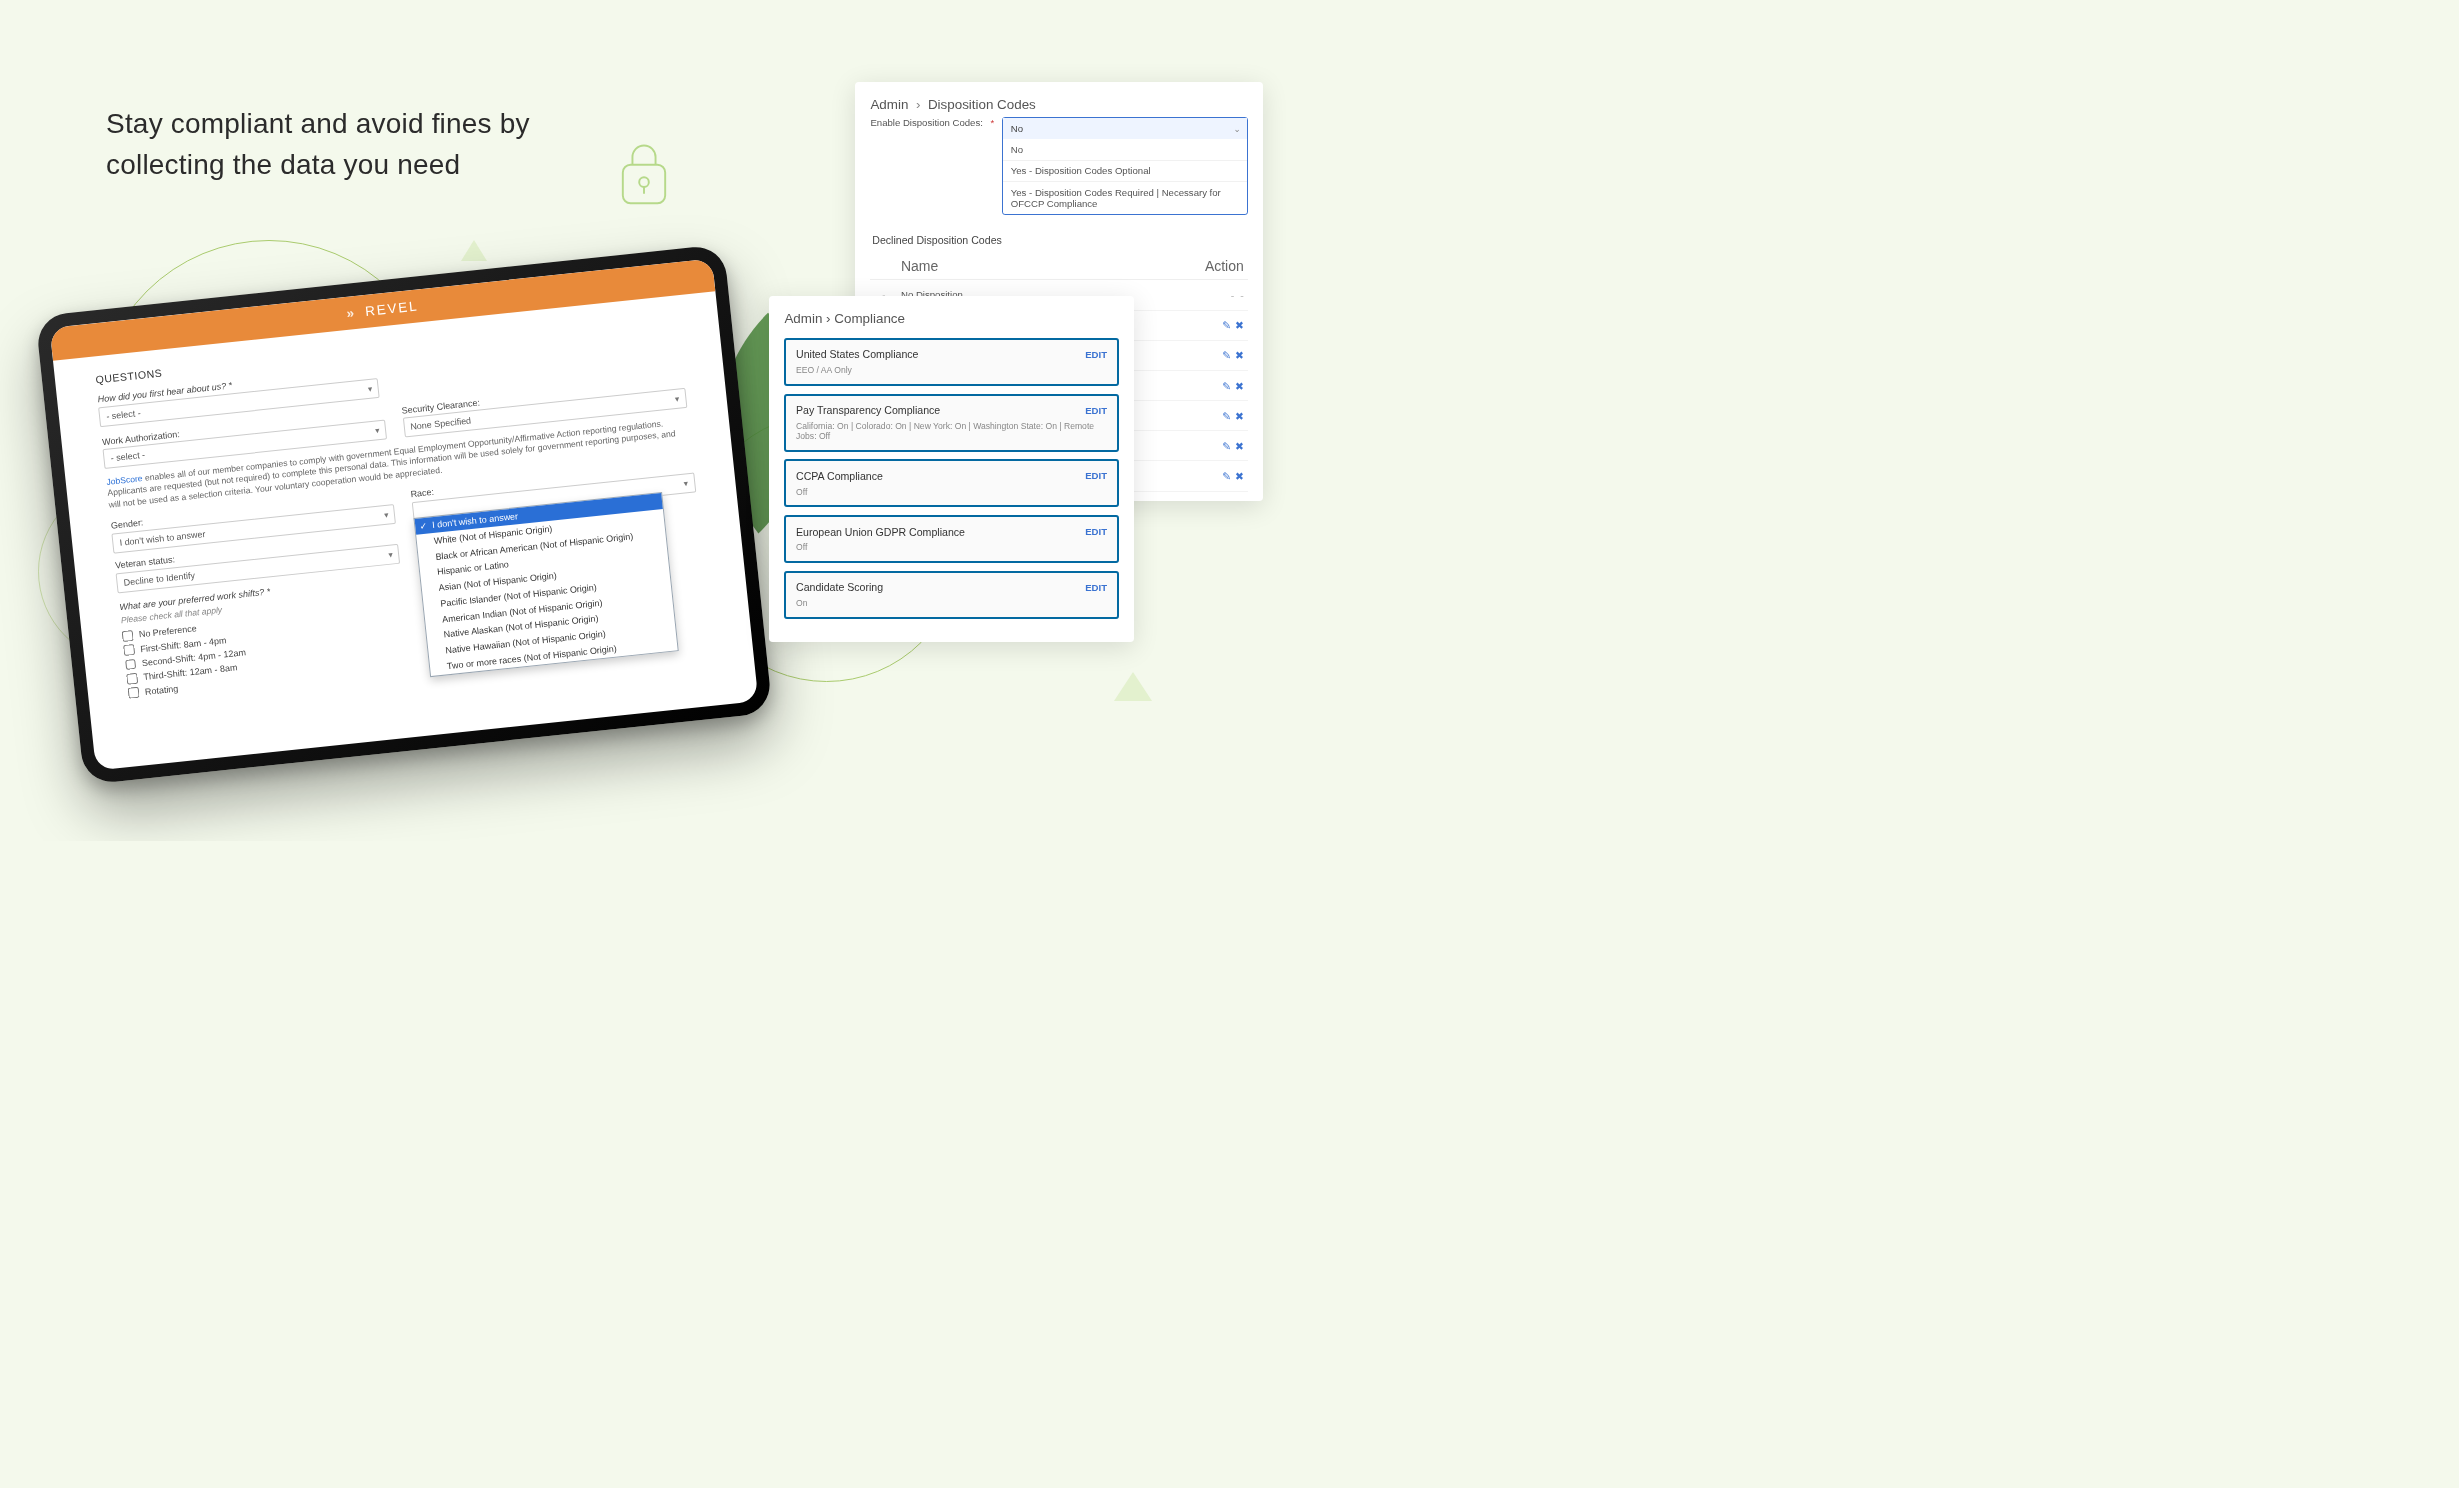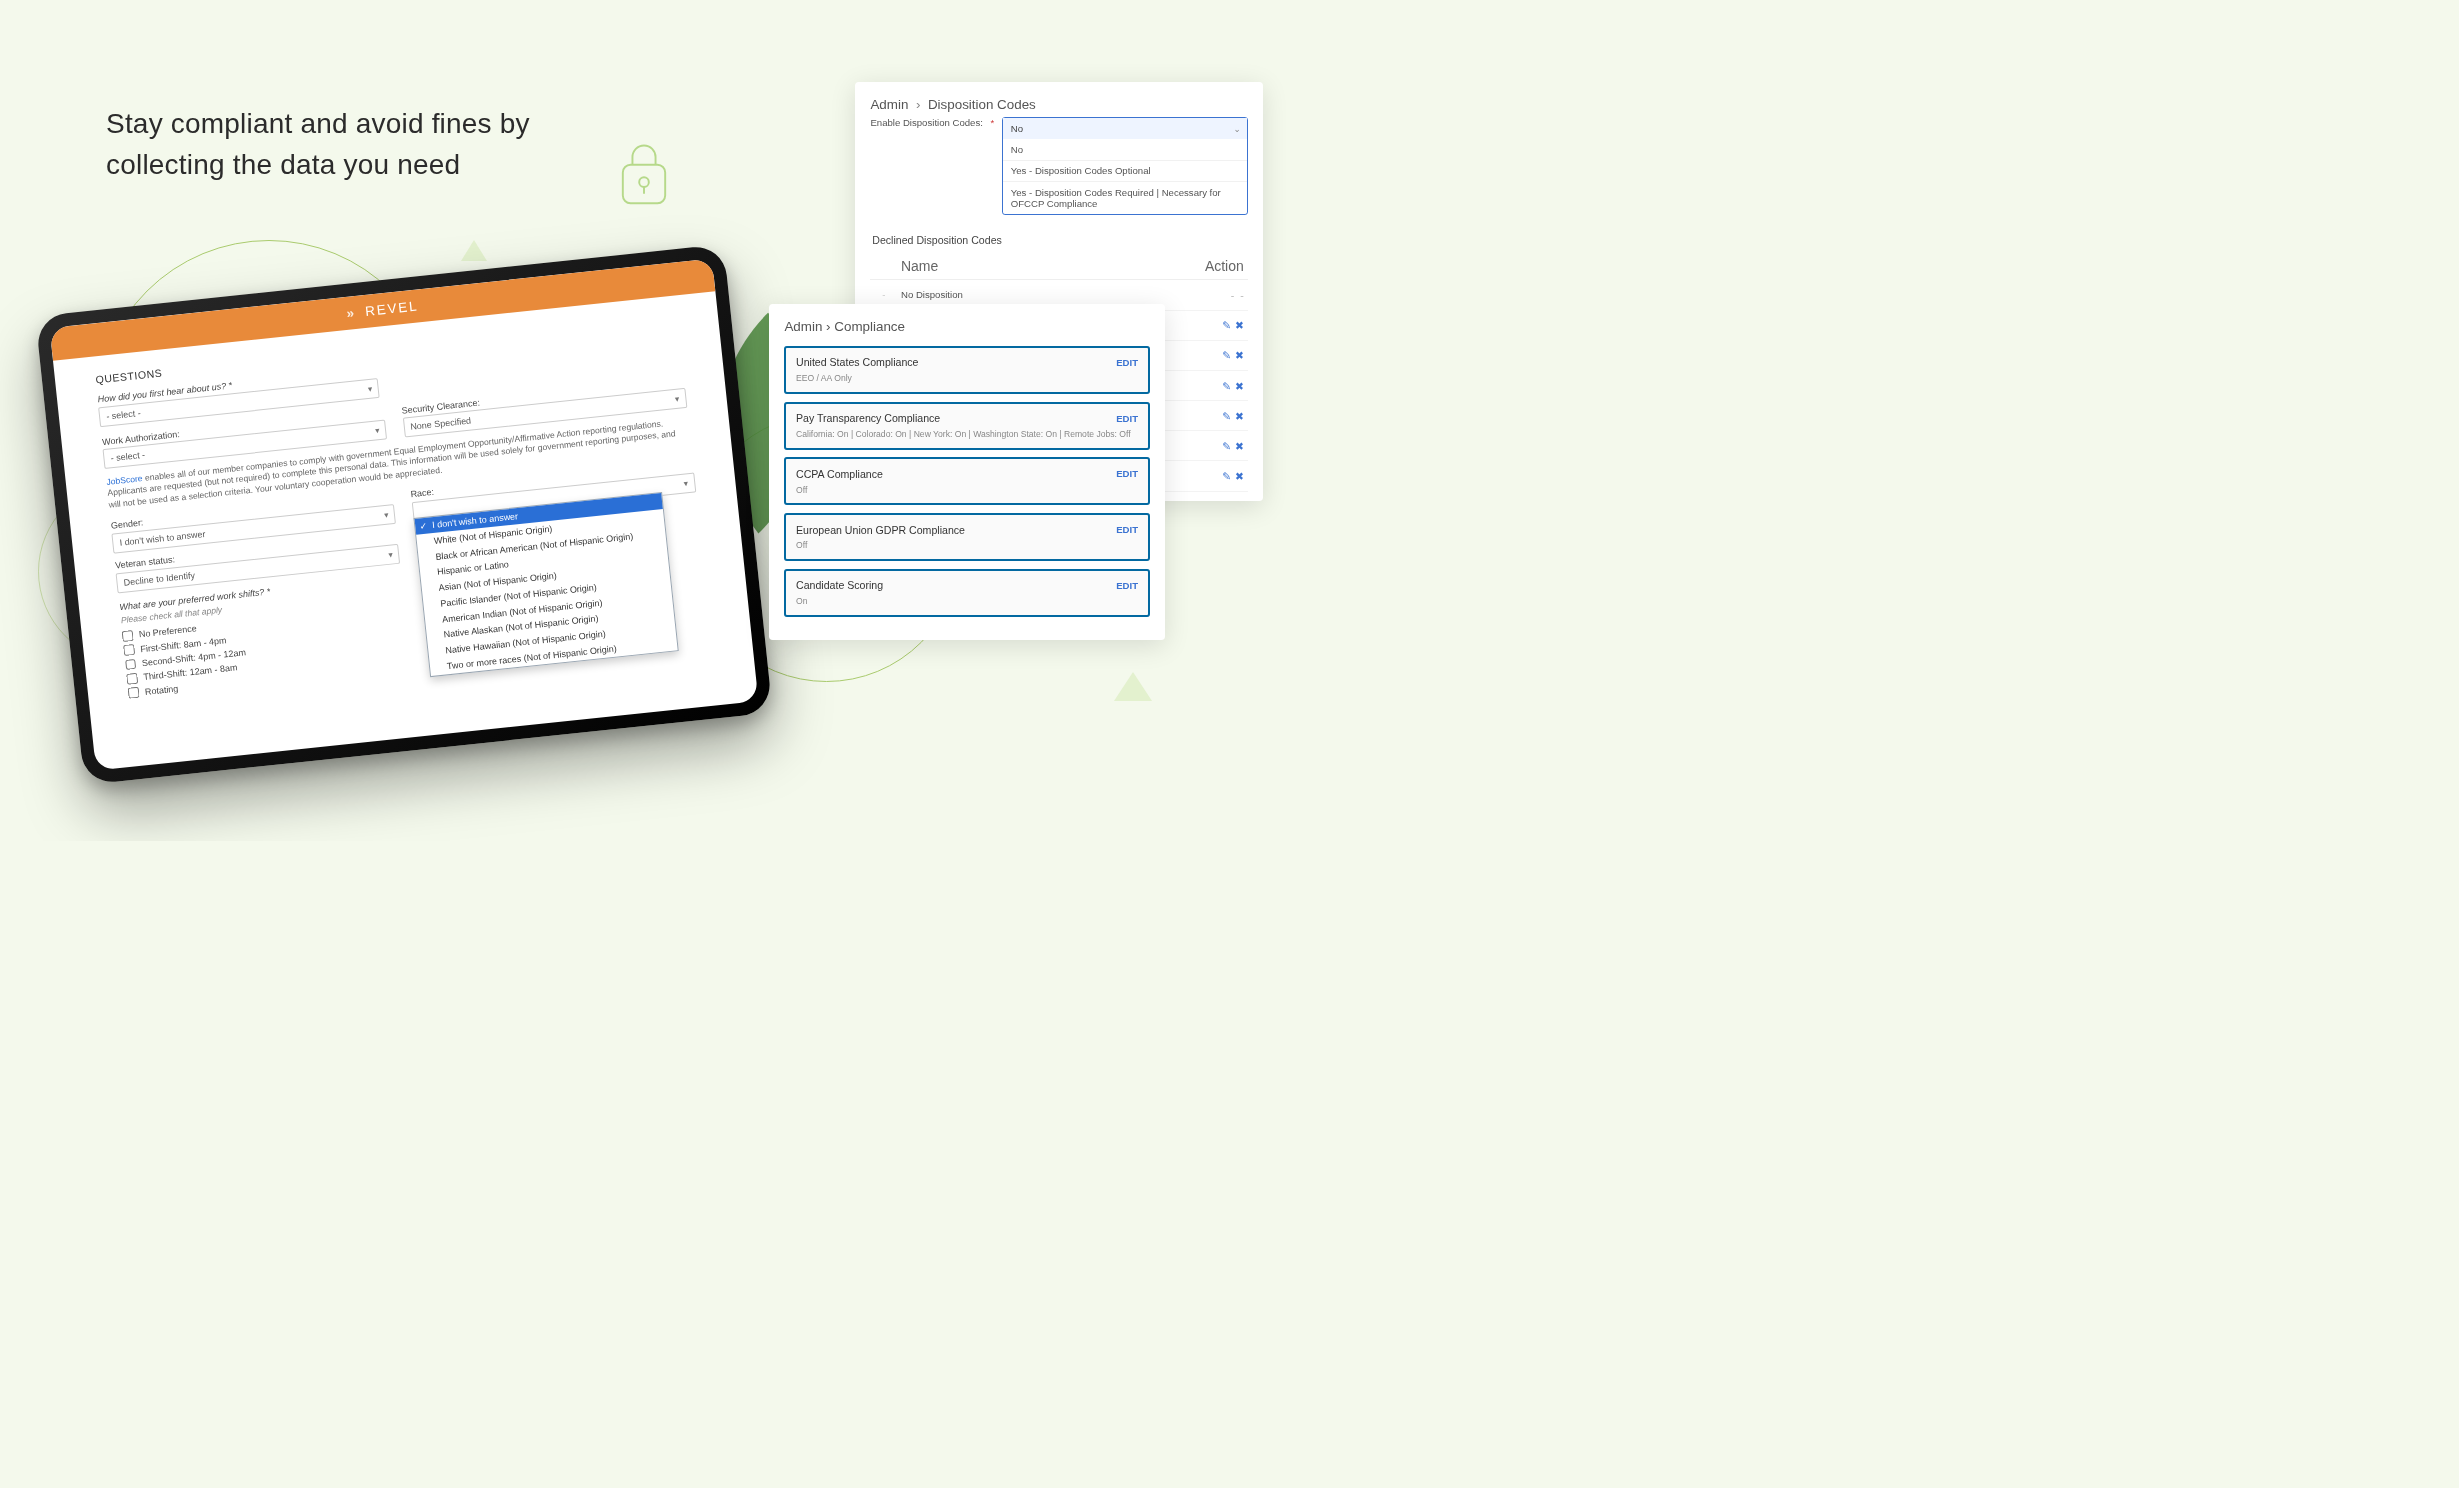--- a/index.html
+++ b/index.html
@@ -83,22 +83,22 @@
   .disp-table { width:100%; border-collapse:collapse; }
   .disp-table th { text-align:left; font-size:14px; font-weight:500; color:#666; padding:5.8px 3.8px; border-bottom:1px solid #eee; }
   .disp-table th:last-child { text-align:right; }
   .disp-table td { font-size:9.6px; color:#555; padding:8.6px 3.8px; border-bottom:1px solid #f3f3f3; }
   .disp-table td.handle { width:17.3px; color:#ccc; text-align:center; }
   .disp-table td.actions { text-align:right; color:#3b73d1; white-space:nowrap; font-size:10.6px; }
   .action-ic { display:inline-block; margin-left:3.8px; cursor:pointer; }
 
   
   .panel-comp {
-    left: 769px; top: 304px;
-    width: 396px;
+    left: 769px; top: 296px;
+    width: 365px;
     padding: 15.4px;
     z-index: 10;
   }
   .panel-comp .breadcrumb { font-size:13.4px; color:#555; margin-bottom:11.5px; }
   .comp-section {
     background:#fafafa; border:2px solid #0369a1; border-radius:2.9px;
     padding:8.6px 9.6px; margin-bottom:7.7px;
   }
   .comp-section .row1 { display:flex; justify-content:space-between; align-items:center; }
   .comp-section .title { font-size:10.6px; color:#333; }

